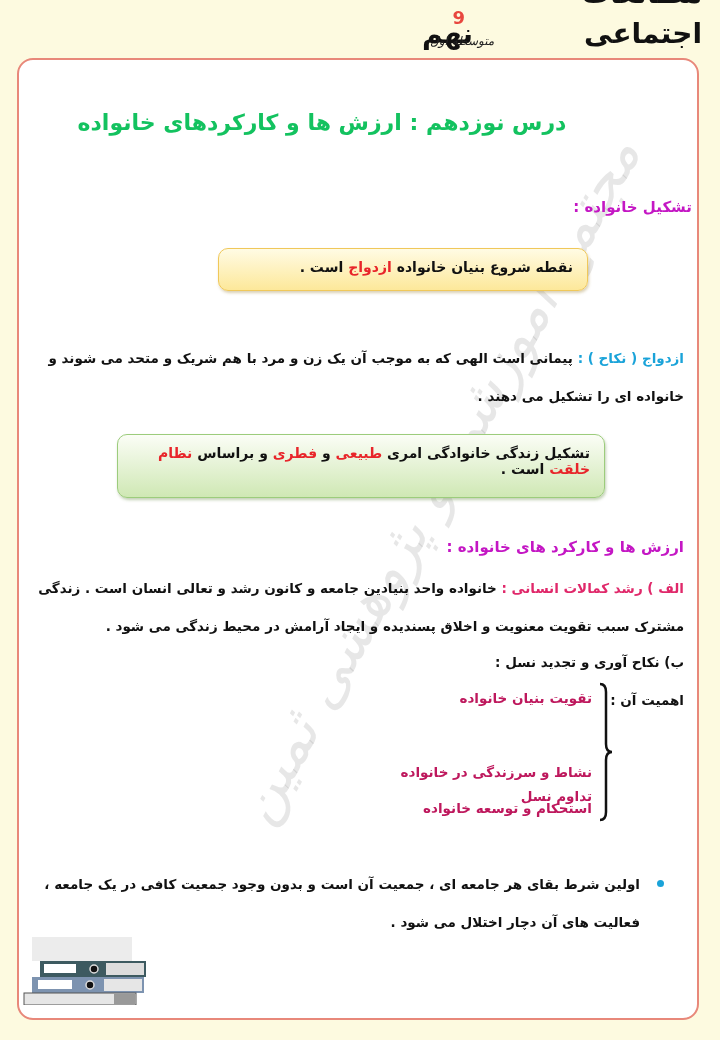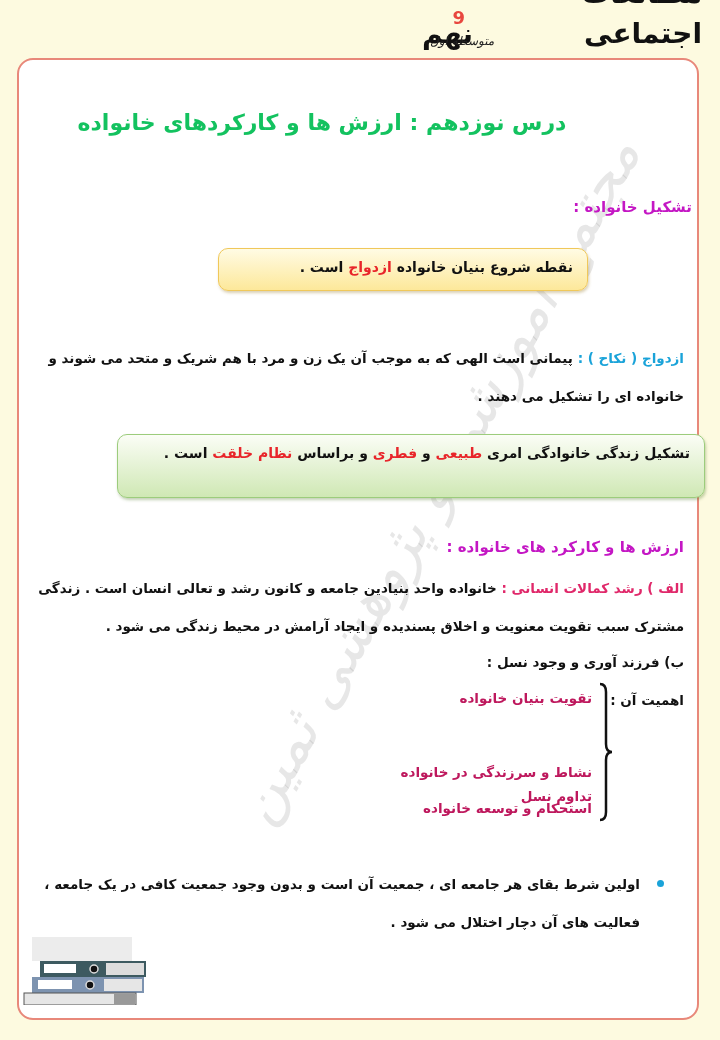--- a/index.html
+++ b/index.html
@@ -39,21 +39,21 @@
     position:absolute; border-radius:10px; box-sizing:border-box;
     font-size:14px; font-weight:bold; color:#111; padding:10px 14px;
   }
   .box-yellow {
     left:218px; top:248px; width:370px; height:43px;
     background:linear-gradient(#fffbe4, #fde89a);
     border:1.5px solid #f0c85a;
     box-shadow:1px 2px 3px rgba(150,120,40,0.35);
   }
   .box-green {
-    left:117px; top:434px; width:588px; height:64px;
+    left:117px; top:434px; width:488px; height:64px;
     background:linear-gradient(#fbfdf6, #cfe8b4);
     border:1.5px solid #9ccc7c;
     box-shadow:1px 2px 3px rgba(80,120,40,0.35);
     text-align:right;
   }
   .red { color:#e8252a; }
   .cyan { color:#1aa3d9; }
   .para {
     position:absolute; right:36px; font-size:13.5px; font-weight:bold; color:#111; line-height:20px;
     white-space:nowrap;
@@ -108,21 +108,21 @@
   <span>تشکیل زندگی خانوادگی امری </span><span class="red">طبیعی</span><span> و </span><span class="red">فطری</span><span> و براساس </span><span class="red">نظام خلقت</span><span> است .</span>
 </div>
 
 <div class="h-magenta" style="right:36px; top:538px;">ارزش ها و کارکرد های خانواده :</div>
 
 <div class="para" style="top:578px;">
   <span class="red" style="color:#e0286a;">الف ) رشد کمالات انسانی :</span><span> خانواده واحد بنیادین جامعه و کانون رشد و تعالی انسان است . زندگی</span>
 </div>
 <div class="para" style="top:616px;">مشترک سبب تقویت معنویت و اخلاق پسندیده و ایجاد آرامش در محیط زندگی می شود .</div>
 
-<div class="para red" style="top:652px;">ب) فرزند آوری و وجود نسل :</div>
+<div class="para red" style="top:652px;">ب) نکاح آوری و تجدید نسل :</div>
 
 <div class="para cyan" style="top:690px; right:36px;">اهمیت آن :</div>
 
 <div class="list-item" style="top:690px;">تقویت بنیان خانواده</div>
 <div class="list-item" style="top:760px;margin-top:28px;">تداوم نسل</div>
 <div class="list-item" style="top:764px;">نشاط و سرزندگی در خانواده</div>
 <div class="list-item" style="top:800px;">استحکام و توسعه خانواده</div>
 
 <svg class="brace" viewBox="0 0 20 140">
   <path d="M4 2 Q10 2 10 10 L10 62 Q10 70 16 70 Q10 70 10 78 L10 130 Q10 138 4 138" fill="none" stroke="#111" stroke-width="2.5"></path>

